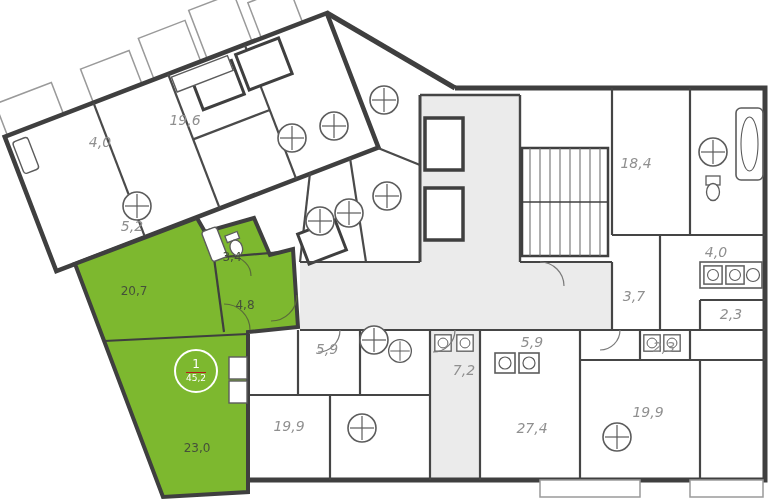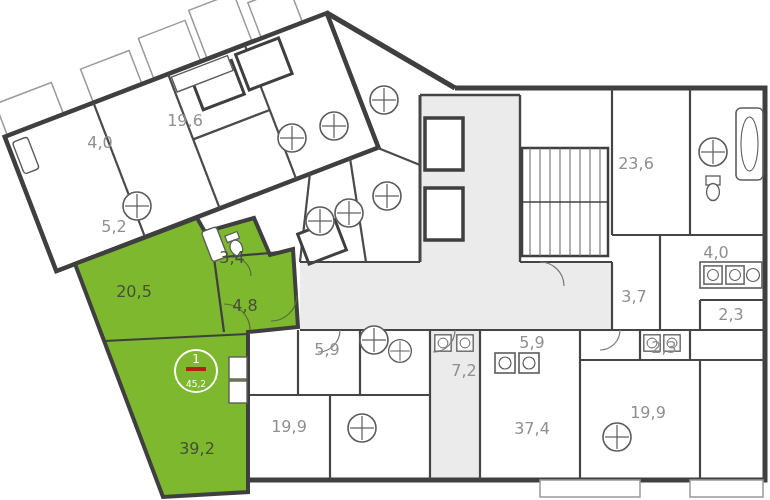--- a/index.html
+++ b/index.html
@@ -1,28 +1,28 @@
 <!DOCTYPE html>
 <html><head>
 <meta charset="utf-8">
 <style>
   html,body{margin:0;padding:0;background:#fff;}
   body{width:770px;height:500px;overflow:hidden;font-family:"DejaVu Sans","Liberation Sans",sans-serif;}
   .stage{position:relative;width:770px;height:500px;background:#fff;}
   .stage svg{position:absolute;left:0;top:0;}
   .labels{position:absolute;left:0;top:0;width:770px;height:500px;pointer-events:none;}
   .labels span{position:absolute;transform:translate(-50%,-50%);white-space:nowrap;}
-  .lbl-g{color:#8f8f8f;font-size:16px;}
-  .lbl-d{color:#45503a;font-size:16px;}
+  .lbl-g{color:#8f8f8f;font-size:14px;font-style:italic;}
+  .lbl-d{color:#45503a;font-size:12px;}
   .badge{position:absolute;left:196px;top:371px;transform:translate(-50%,-50%);
          width:40px;height:40px;border:2px solid #ffffff;border-radius:50%;
          display:flex;flex-direction:column;align-items:center;justify-content:center;
          color:#ffffff;background:transparent;}
   .badge .num{font-size:12px;line-height:1.05;}
-  .badge .area{font-size:9px;border-top:4px solid #b91c1c;padding-top:9px;margin-top:1px;line-height:1.05;}
+  .badge .area{font-size:9px;border-top:1px solid #b91c1c;padding-top:1px;margin-top:1px;line-height:1.05;}
 </style>
 </head>
 <body>
 
 <div class="stage">
 
 <svg width="770" height="500" viewBox="0 0 770 500">
   <defs>
     <symbol id="stove" viewBox="0 0 32 32">
       <circle cx="16" cy="16" r="14" fill="#fff" stroke="#5c5c5c" stroke-width="1.6"></circle>
@@ -189,39 +189,39 @@
     <path d="M620,330 A20 20 0 0 1 600,350"></path>
   </g>
 
   <g fill="#fff" stroke="#9a9a9a" stroke-width="1.5">
     <rect x="540" y="480" width="100" height="17"></rect>
     <rect x="690" y="480" width="73" height="17"></rect>
   </g>
 </svg>
 
 <div class="labels">
-  <span class="lbl-d" style="left:134px;top:291px">20,5</span>
+  <span class="lbl-d" style="left:134px;top:291px">20,7</span>
   <span class="lbl-d" style="left:232px;top:257px">3,4</span>
   <span class="lbl-d" style="left:245px;top:305px">4,8</span>
-  <span class="lbl-d" style="left:197px;top:448px">39,2</span>
+  <span class="lbl-d" style="left:197px;top:448px">23,0</span>
 
   <span class="lbl-g" style="left:289px;top:426px">19,9</span>
-  <span class="lbl-g" style="left:532px;top:428px">37,4</span>
+  <span class="lbl-g" style="left:532px;top:428px">27,4</span>
   <span class="lbl-g" style="left:648px;top:412px">19,9</span>
-  <span class="lbl-g" style="left:636px;top:163px">23,6</span>
+  <span class="lbl-g" style="left:636px;top:163px">18,4</span>
   <span class="lbl-g" style="left:327px;top:349px">5,9</span>
   <span class="lbl-g" style="left:532px;top:342px">5,9</span>
   <span class="lbl-g" style="left:464px;top:370px">7,2</span>
   <span class="lbl-g" style="left:634px;top:296px">3,7</span>
   <span class="lbl-g" style="left:664px;top:347px">2,3</span>
   <span class="lbl-g" style="left:716px;top:252px">4,0</span>
   <span class="lbl-g" style="left:731px;top:314px">2,3</span>
   <span class="lbl-g" style="left:100px;top:142px">4,0</span>
   <span class="lbl-g" style="left:185px;top:120px">19,6</span>
-  <span class="lbl-g" style="left:114px;top:226px">5,2</span>
+  <span class="lbl-g" style="left:132px;top:226px">5,2</span>
 </div>
 
 <div class="badge">
   <span class="num">1</span>
   <span class="area">45,2</span>
 </div>
 
 </div>
 
 </body></html>

